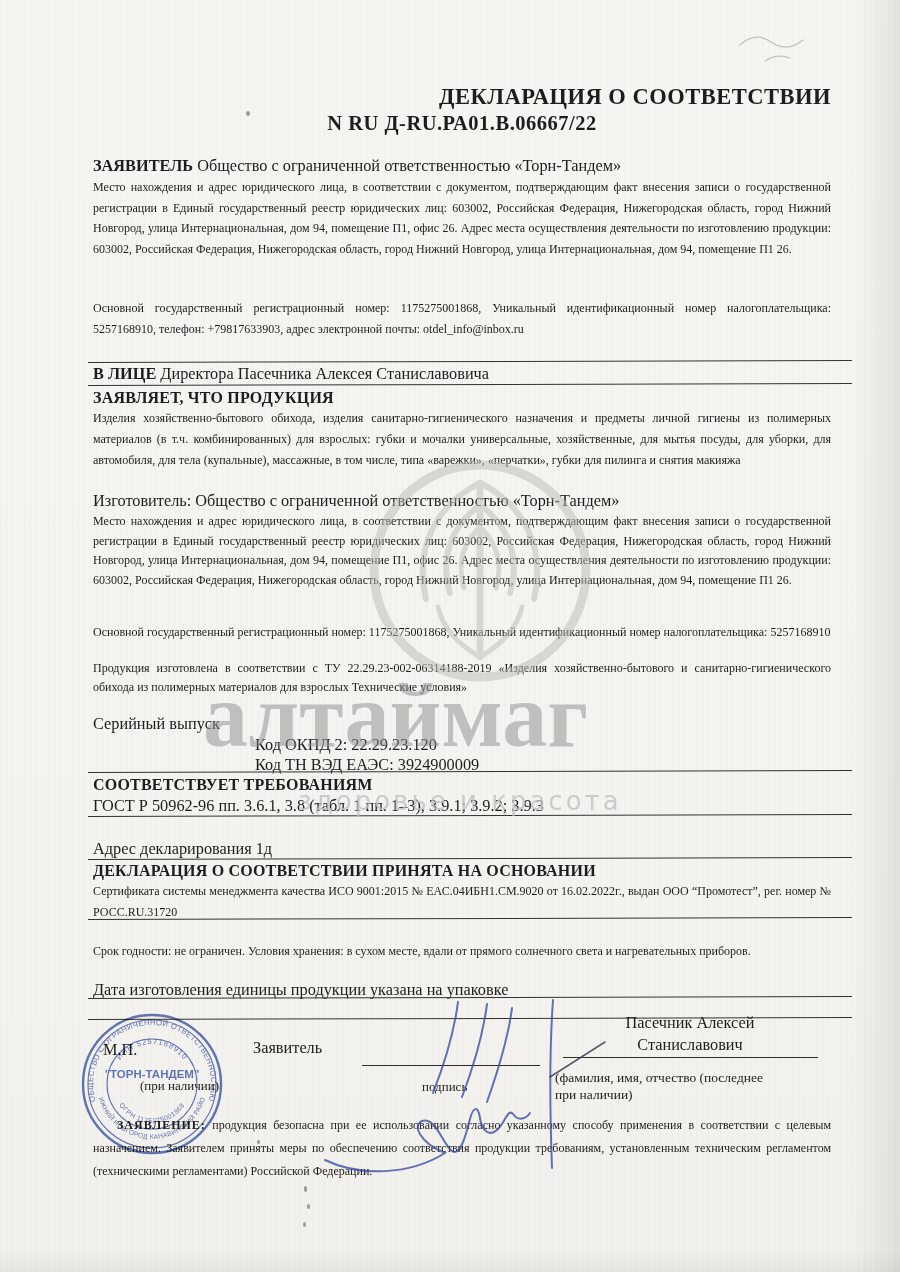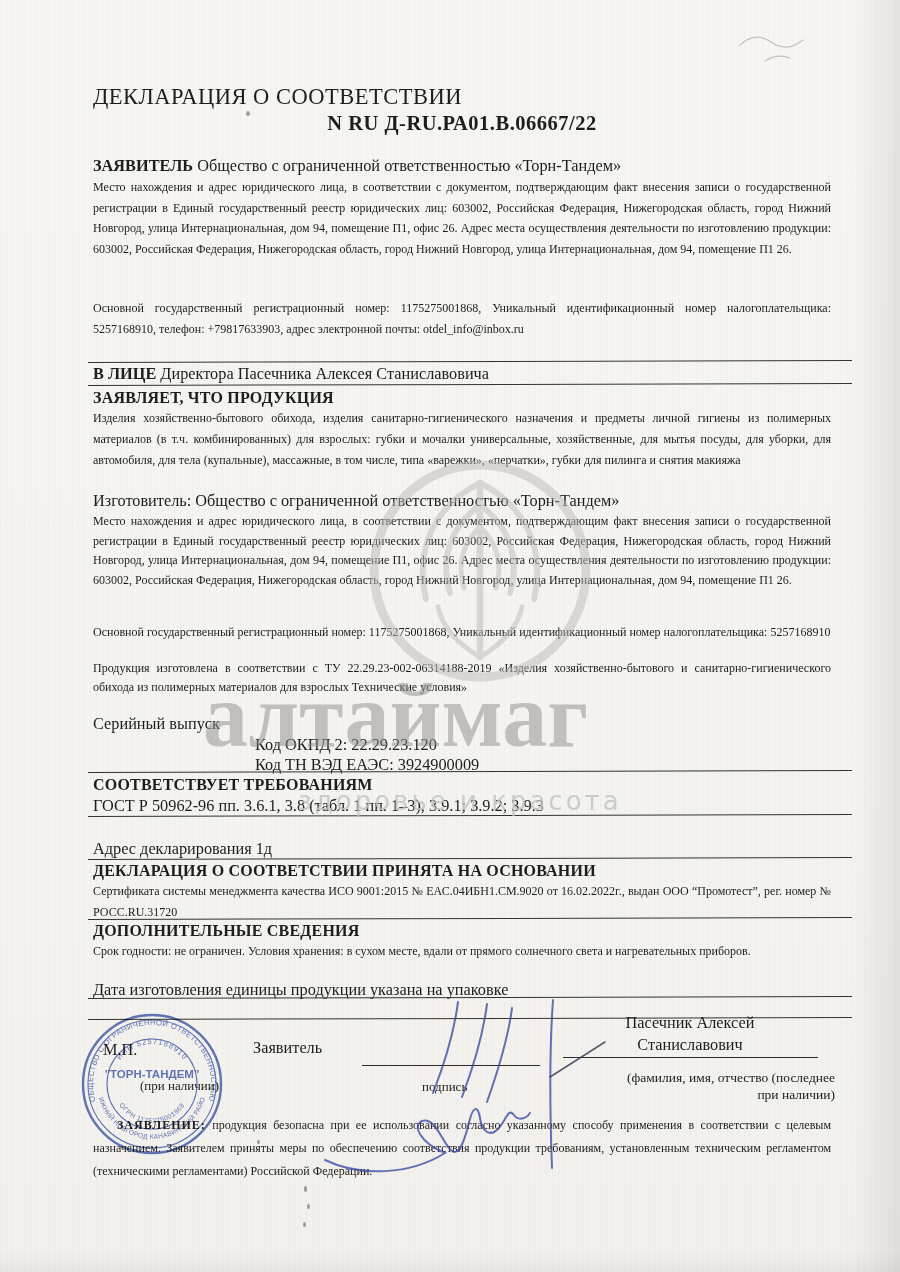--- a/index.html
+++ b/index.html
@@ -15,26 +15,26 @@
   }
   .edge-right{position:absolute;right:0;top:0;width:48px;height:100%;
     background:linear-gradient(90deg, rgba(0,0,0,0) 0%, rgba(90,88,84,0.08) 70%, rgba(90,88,84,0.12) 100%);}
   .edge-bottom{position:absolute;left:0;bottom:0;width:100%;height:22px;
     background:linear-gradient(180deg, rgba(0,0,0,0) 0%, rgba(90,88,84,0.07) 100%);}
   .abs{position:absolute;}
   .col{left:93px;width:738px;}
   .body{font-size:12px;line-height:20.5px;text-align:justify;}
   .line{font-size:16.3px;line-height:20.5px;white-space:nowrap;}
   .hdr{font-weight:bold;font-size:16px;line-height:20px;white-space:nowrap;letter-spacing:0.2px;}
-  .title1{font-weight:normal;font-size:22.5px;text-align:left;letter-spacing:0.5px;}
+  .title1{font-weight:bold;font-size:22.5px;text-align:right;letter-spacing:0.5px;}
   .title2{font-weight:bold;font-size:20.5px;text-align:center;letter-spacing:0.5px;}
   .rule{position:absolute;left:88px;width:764px;height:0;border-top:1.3px solid #33322f;transform:rotate(-0.15deg);}
   .code-line{padding-left:162px;}
   .sig-small{font-size:13px;line-height:18px;margin-left:9px;}
-  .sig-caption{font-size:13.5px;line-height:17px;text-align:right;}
+  .sig-caption{font-size:13.5px;line-height:17px;text-align:left;}
   .wm{pointer-events:none;z-index:6;}
   .brand-wm{font-family:Liberation Serif, serif;font-weight:bold;
     font-size:90px;color:#8d8d8d;opacity:0.5;letter-spacing:0px;white-space:nowrap;}
   .tagline-wm{font-family:"DejaVu Sans","Liberation Sans",sans-serif;
     font-size:26px;color:#c2c2c0;opacity:0.8;letter-spacing:3px;white-space:nowrap;}
   .ink{z-index:3;}
   .speck{position:absolute;background:#55524c;border-radius:50%;opacity:.55;z-index:2;}
 </style>
 </head>
 <body>
@@ -85,21 +85,20 @@
 
   <div class="abs col line" style="top:839px;">Адрес декларирования 1д</div>
 
   <div class="rule" style="top:858px;"></div>
 
   <div class="abs col hdr" style="top:861px;">ДЕКЛАРАЦИЯ О СООТВЕТСТВИИ ПРИНЯТА НА ОСНОВАНИИ</div>
   <div class="abs col body" style="top:881px;line-height:21px;">Сертификата системы менеджмента качества ИСО 9001:2015 № ЕАС.04ИБН1.СМ.9020 от 16.02.2022г., выдан ООО “Промотест”, рег. номер № РОСС.RU.31720</div>
 
   <div class="rule" style="top:918px;"></div>
 
-  <div class="abs col hdr" style="top:921px;">ДОПОЛНИТЕЛЬНЫЕ СВЕДЕНИЯ</div>
   <div class="abs col body" style="top:941px;line-height:21px;text-align:left;">Срок годности: не ограничен. Условия хранения: в сухом месте, вдали от прямого солнечного света и нагревательных приборов.</div>
   <div class="abs col line" style="top:980px;">Дата изготовления единицы продукции указана на упаковке</div>
 
   <div class="rule" style="top:997px;"></div>
 
 
   <div class="rule" style="top:1018px;"></div>
 
   <div class="abs line" style="left:103px;top:1040px;">М.П.</div>
   <div class="abs sig-small" style="left:131px;top:1077px;">(при наличии)</div>

